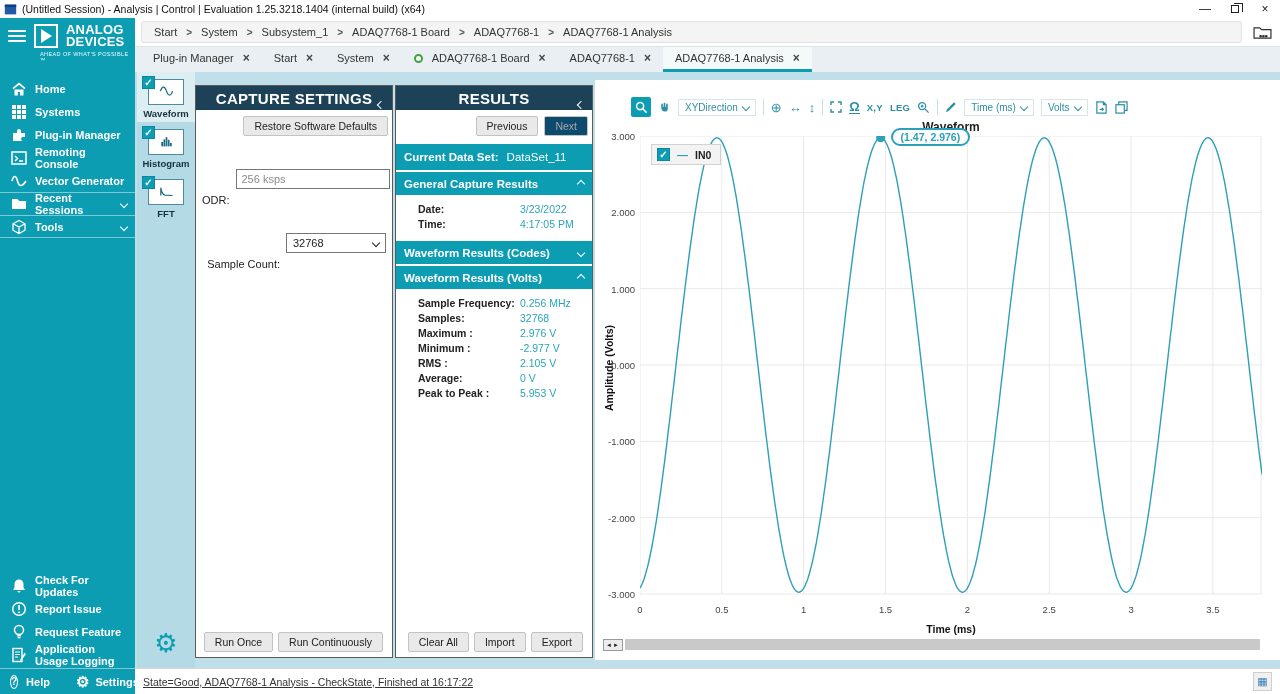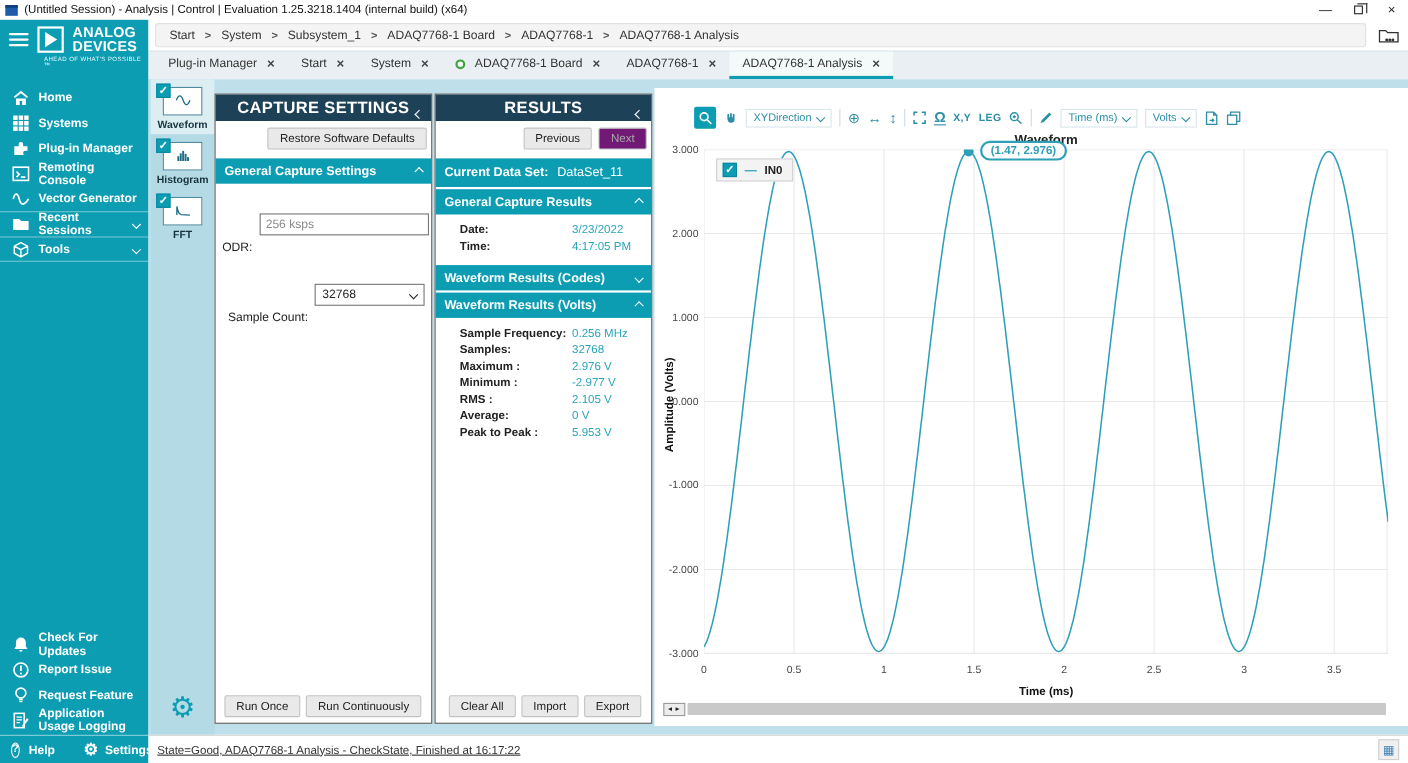--- a/index.html
+++ b/index.html
@@ -68,21 +68,21 @@
   .tslabel { font-size:9.5px; color:#16323e; margin-top:3px; font-weight:bold; }
   .strip-gear { position:absolute; bottom:12px; width:100%; text-align:center; color:#0d9db3; font-size:26px; cursor:pointer; line-height:1; }
 
   
   .panel { position:absolute; top:13px; height:573px; width:198px; background:#fff; border:1px solid #5a5a5a; }
   .panel.capture { left:60px; }
   .panel.results { left:260px; }
   .phead { height:24px; background:#1d4157; color:#fff; display:flex; align-items:center; justify-content:center; font-size:15px; font-weight:bold; position:relative; letter-spacing:.3px; }
   .phead .collapse { position:absolute; right:8px; top:8px; color:#fff; cursor:pointer; }
   .pbtn { background:#e9e9e9; border:1px solid #c3c3c3; border-radius:2px; font-size:10.5px; color:#222; padding:3px 10px; cursor:pointer; font-family:inherit; }
-  .pbtn:disabled { color:#a9a9a9; background:#701a75; }
+  .pbtn:disabled { color:#a9a9a9; background:#0c4a6e; }
   .restore-row { display:flex; justify-content:flex-end; padding:6px 4px; }
   .secbar { height:23px; background:#0d9db3; color:#fff; display:flex; align-items:center; padding:0 8px; font-weight:bold; font-size:11.5px; margin-top:2px; cursor:pointer; }
   .secbar .grow { flex:1; }
   .frow { display:flex; align-items:center; margin:9px 6px 0 6px; }
   .flabel { width:84px; text-align:right; padding-right:6px; font-size:11px; color:#222;margin-top:43px; }
   .frow input { flex:1; height:20px; border:1px solid #767676; font-size:11px; color:#8a8a8a; padding:0 5px; font-family:inherit; }
   .dropdown { flex:1; height:20px; border:1px solid #767676; background:#fff; display:flex; align-items:center; padding:0 6px; font-size:11px; color:#222; cursor:pointer; }
   .dropdown .grow { flex:1; }
   .panel-bottom { position:absolute; bottom:5px; right:9px; display:flex; gap:5px; }
   .pn-row { display:flex; justify-content:flex-end; gap:6px; padding:6px 4px; }
@@ -384,24 +384,20 @@
     </div>
 
   <section class="panel capture">
     <div class="phead">
       <span>CAPTURE SETTINGS</span>
       <span class="collapse"><span class="chev left"></span></span>
     </div>
     <div class="restore-row">
       <button class="pbtn">Restore Software Defaults</button>
     </div>
-    <div class="secbar">
-      <span class="grow">General Capture Settings</span>
-      <span class="chev up"></span>
-    </div>
     <div class="frow">
       <span class="flabel">ODR:</span>
       <input type="text" value="256 ksps" style="">
     </div>
     <div class="frow">
       <span class="flabel">Sample Count:</span>
       <span class="dropdown">
         <span class="grow">32768</span>
         <span class="chev down"></span>
       </span>

